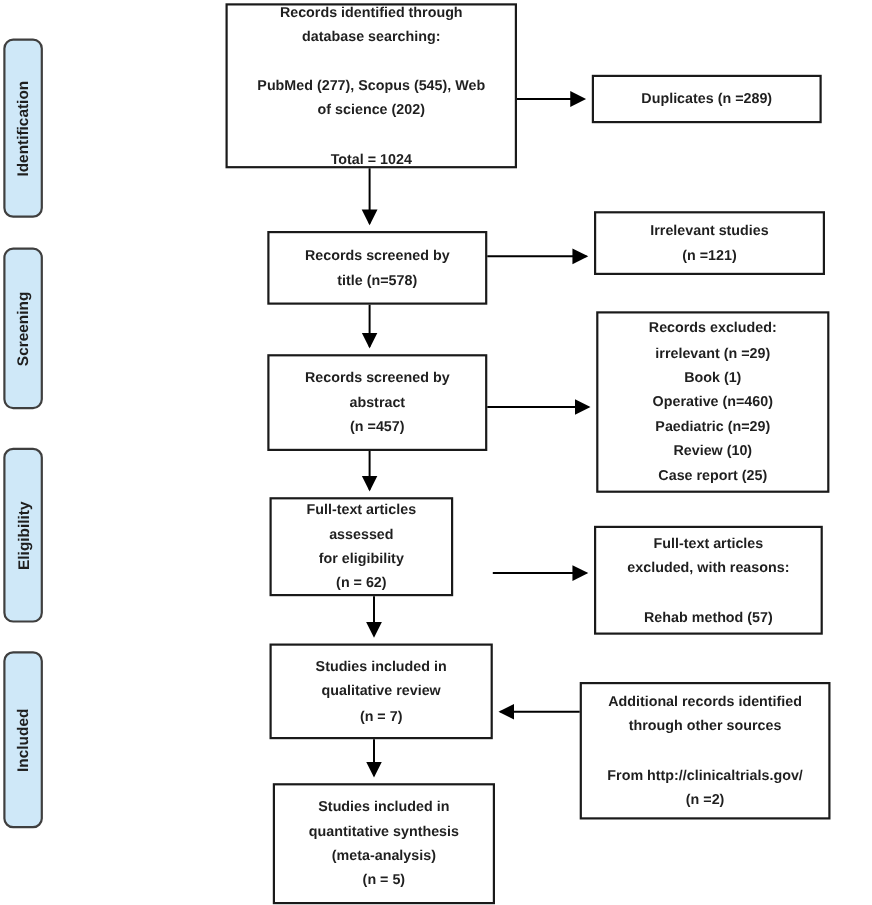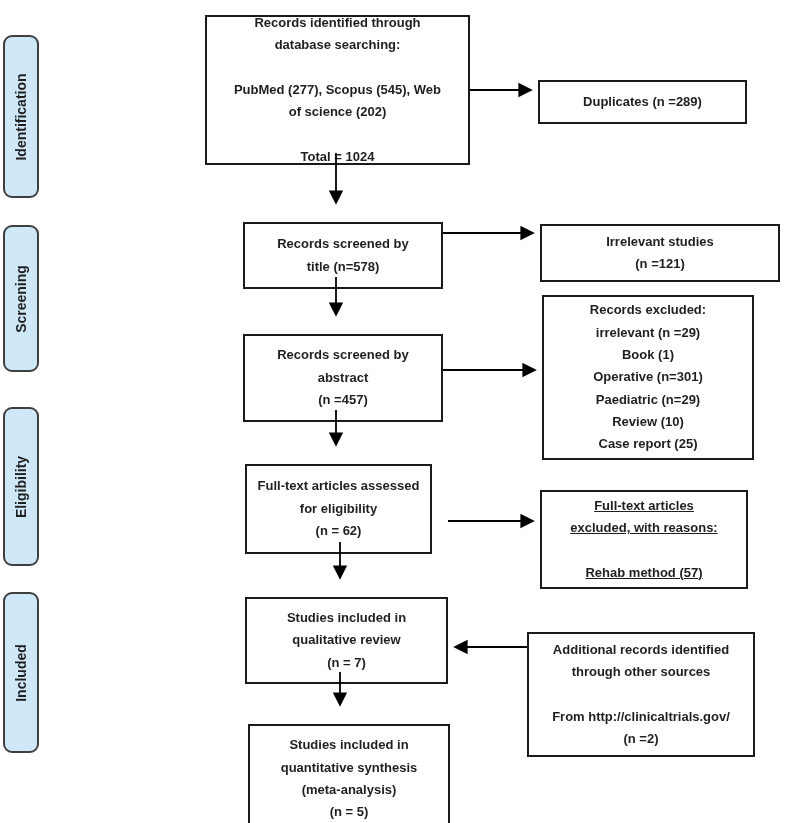--- a/index.html
+++ b/index.html
@@ -22,22 +22,21 @@
     border: 2px solid #1a1a1a;
     display: flex;
     align-items: center;
     justify-content: center;
     text-align: center;
     font-weight: bold;
     font-size: 13px;
     line-height: 1.72;
     color: #1f1f1f;
     white-space: pre-line;
-    padding: 2px 6px;
-    margin-top: 12px;
+    padding: 2px 17px;
   }
   .side-label {
     position: absolute;
     box-sizing: border-box;
     background: #cfe8f8;
     border: 2px solid #3f3f3f;
     border-radius: 9px;
     display: flex;
     align-items: center;
     justify-content: center;
@@ -82,40 +81,40 @@
 PubMed (277), Scopus (545), Web
 of science (202)
 
 Total = 1024</div>
 
   <div class="box" style="left:538px; top:68px; width:209px; height:44px;">Duplicates (n =289)</div>
 
   <div class="box" style="left:243px; top:210px; width:200px; height:67px;">Records screened by
 title (n=578)</div>
 
-  <div class="box" style="left:540px; top:212px; width:240px; height:58px;">Irrelevant studies
+  <div class="box" style="left:540px; top:192px; width:210px; height:58px;">Irrelevant studies
 (n =121)</div>
 
   <div class="box" style="left:243px; top:322px; width:200px; height:88px;">Records screened by
 abstract
 (n =457)</div>
 
   <div class="box" style="left:542px; top:283px; width:212px; height:165px;">Records excluded:
 irrelevant (n =29)
 Book (1)
-Operative (n=301)
+Operative (n=460)
 Paediatric (n=29)
 Review (10)
 Case report (25)</div>
 
-  <div class="box" style="left:245px; top:452px; width:187px; height:90px;">Full-text articles assessed
+  <div class="box" style="left:245px; top:452px; width:167px; height:90px;">Full-text articles assessed
 for eligibility
 (n = 62)</div>
 
-  <div class="box" style="left:540px; top:478px; width:208px; height:99px;text-decoration:underline;">Full-text articles
+  <div class="box" style="left:540px; top:478px; width:208px; height:99px;">Full-text articles
 excluded, with reasons:
 
 Rehab method (57)</div>
 
   <div class="box" style="left:245px; top:585px; width:203px; height:87px;">Studies included in
 qualitative review
 (n = 7)</div>
 
   <div class="box" style="left:527px; top:620px; width:228px; height:125px;">Additional records identified
 through other sources

